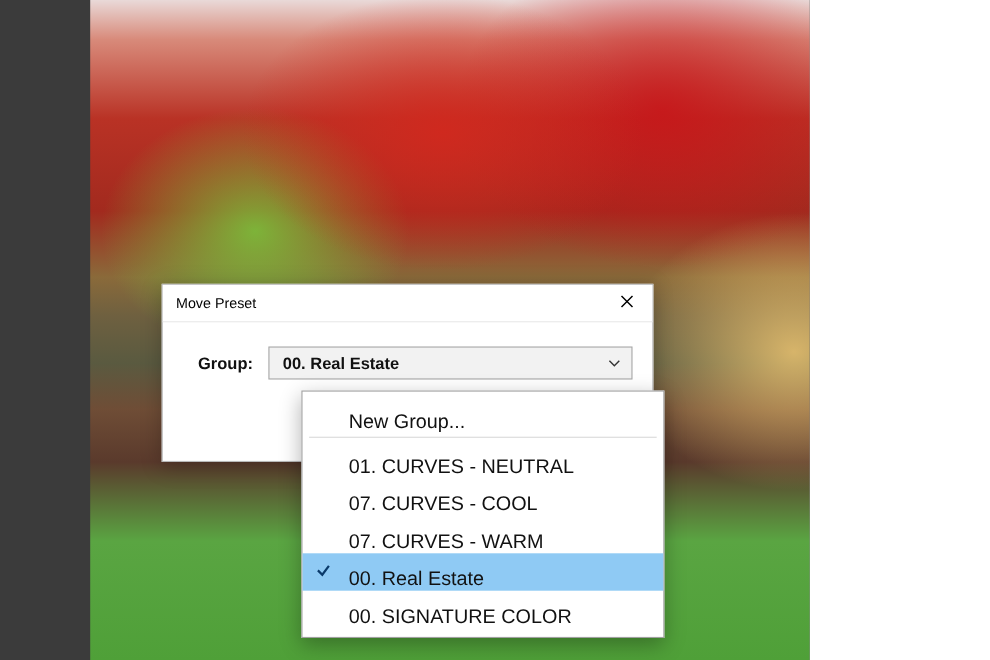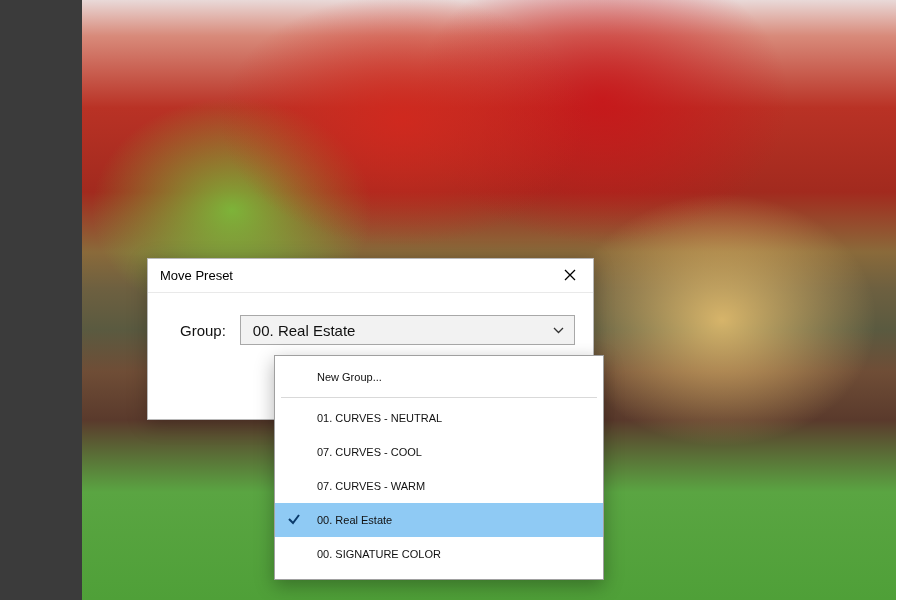--- a/index.html
+++ b/index.html
@@ -1,17 +1,17 @@
 <!DOCTYPE html>
 <html><head>
   <meta charset="utf-8">
   <style>
     * { box-sizing: border-box; margin: 0; padding: 0; }
     html, body { width: 900px; height: 600px; overflow: hidden; font-family: "Segoe UI", Arial, sans-serif; }
-    .viewport { position: relative; width: 896px; height: 600px; background: #3a3a3a; }
+    .viewport { position: relative; width: 736px; height: 600px; background: #3a3a3a; }
     .left-gutter { position: absolute; left: 0; top: 0; width: 82px; height: 100%; background: #3b3b3b; }
     .canvas {
       position: absolute; left: 82px; top: 0; right: 0; bottom: 0;
       background:
         radial-gradient(ellipse 220px 180px at 640px 320px, rgba(255,210,120,0.75), rgba(255,210,120,0) 70%),
         radial-gradient(ellipse 260px 180px at 320px 120px, rgba(210,40,30,0.9), rgba(210,40,30,0) 70%),
         radial-gradient(ellipse 260px 200px at 520px 100px, rgba(200,20,25,0.85), rgba(200,20,25,0) 72%),
         radial-gradient(ellipse 200px 160px at 150px 210px, rgba(120,200,60,0.85), rgba(120,200,60,0) 70%),
         linear-gradient(to bottom,
           #e9d9d8 0%,
@@ -32,36 +32,36 @@
     }
     .dialog-titlebar {
       height: 34px; display: flex; align-items: center; justify-content: space-between;
       padding-left: 12px; background: #ffffff; border-bottom: 1px solid #e9e9e9;
     }
     .dialog-title { font-size: 13px; color: #000; }
     .dialog-close {
       width: 46px; height: 34px; display: flex; align-items: center; justify-content: center;
       cursor: pointer;
     }
-    .dialog-body { padding: 22px 18px 0 18px; display: flex; align-items: center; gap: 14px; }
+    .dialog-body { padding: 22px 18px 0 18px; display: flex; align-items: center; gap: 14px; font-weight: bold; }
     .field-label { font-size: 15px; color: #111; flex: 0 0 auto; padding-left: 14px; }
     .combo {
       flex: 1 1 auto; height: 30px; border: 1px solid #a8a8a8; background: #f2f2f2;
       display: flex; align-items: center; justify-content: space-between;
       padding: 0 10px 0 12px; font-size: 15px; color: #111; cursor: default;
     }
     .combo-arrow { display: flex; align-items: center; }
     .dropdown {
       position: absolute; left: 274px; top: 355px; width: 330px;
       background: #ffffff; border: 1px solid #a0a0a0; box-shadow: 0 6px 18px rgba(0,0,0,0.3);
       padding: 4px 0 8px 0;
     }
     .dd-item {
-      height: 34px; display: flex; align-items: center; padding-left: 42px; padding-right: 16px;
-      font-size: 11px; color: #111; cursor: pointer; position: relative;
+      height: 34px; display: flex; align-items: flex-end; padding-left: 42px; padding-right: 16px;
+      font-size: 18px; color: #111; cursor: pointer; position: relative;
     }
     .dd-item.selected { background: #8fcaf4; }
     .dd-item .check {
       position: absolute; left: 12px; top: 50%; transform: translateY(-50%);
     }
     .dd-separator { height: 1px; background: #d9d9d9; margin: 3px 6px; }
   </style>
 </head>
 <body>
 

